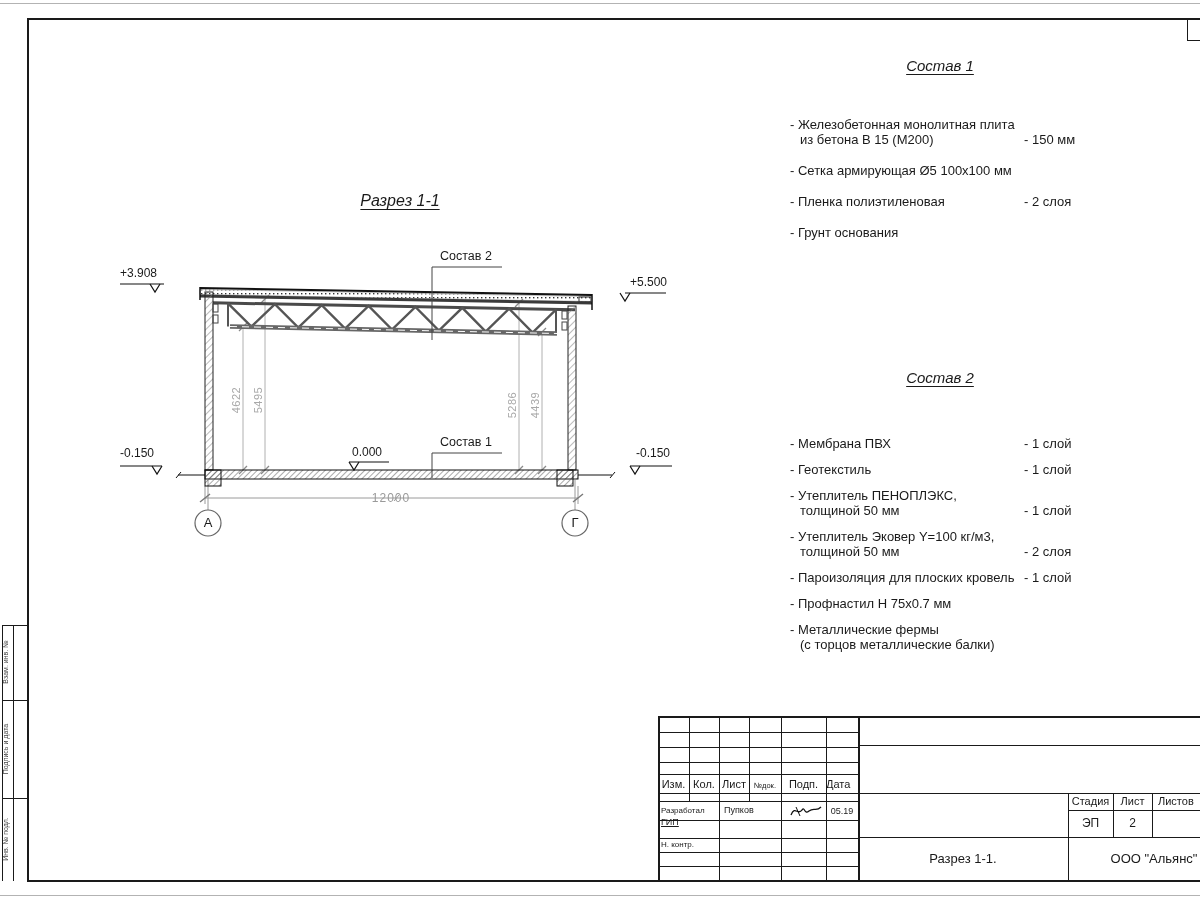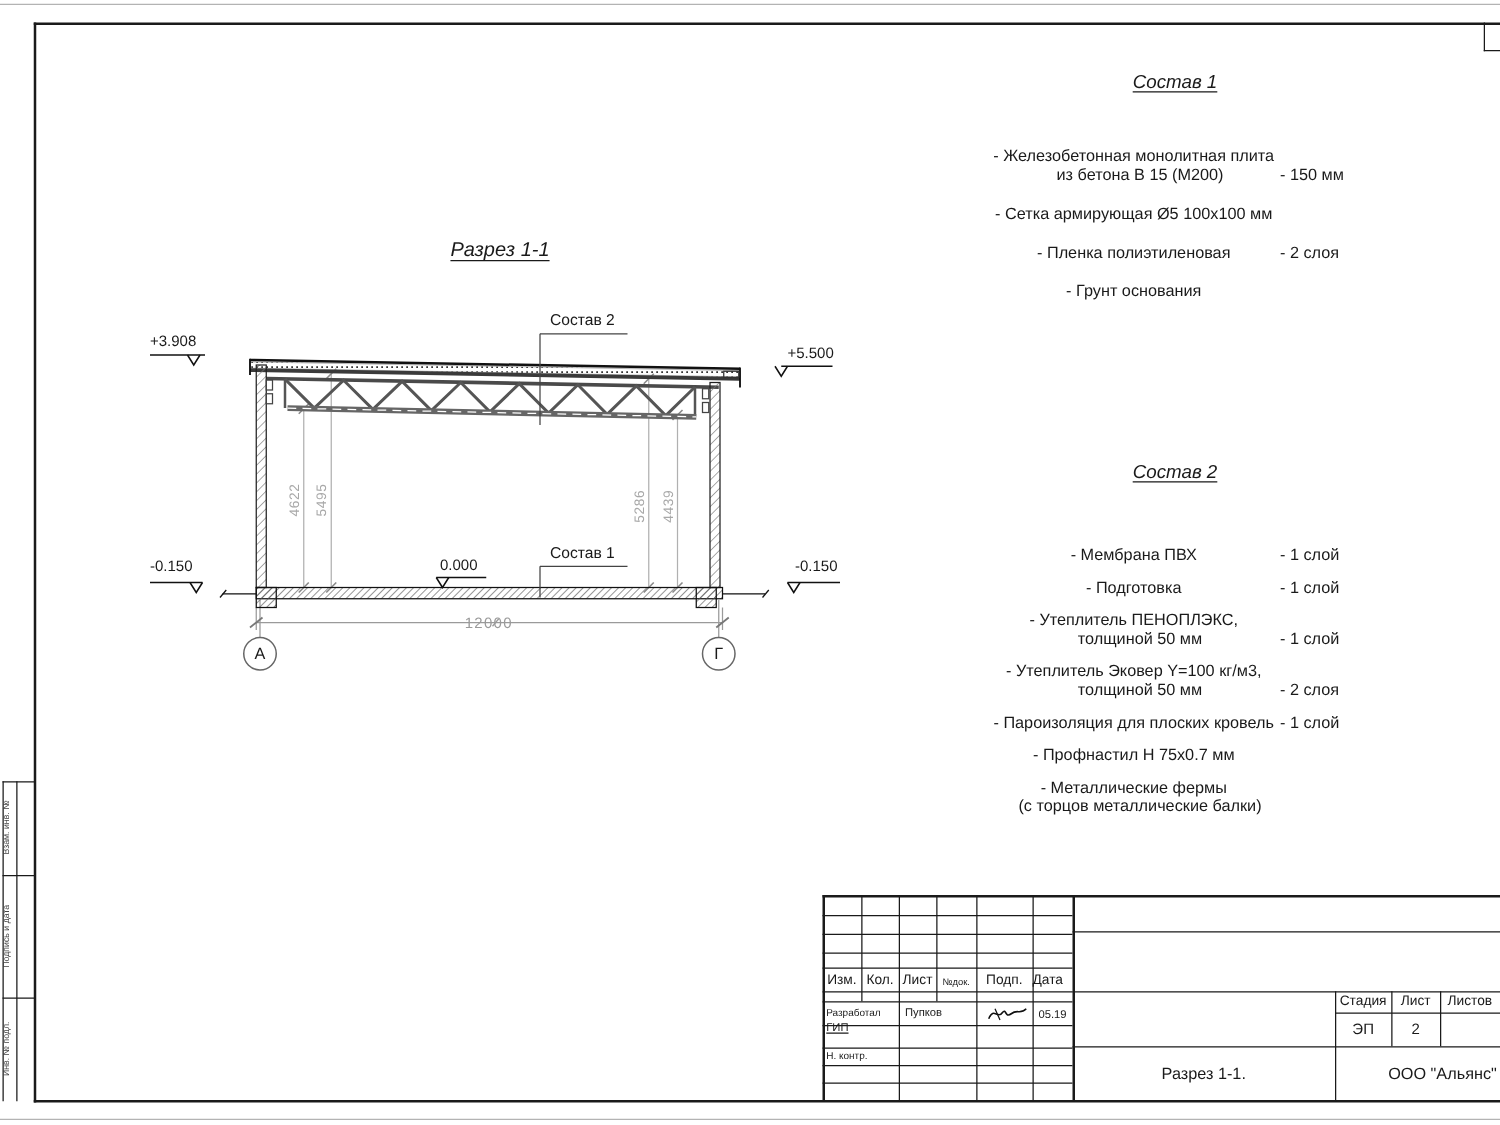--- a/index.html
+++ b/index.html
@@ -9,21 +9,21 @@
   .hl{position:absolute;background:#1a1a1a;height:1px;}
   .vl{position:absolute;background:#1a1a1a;width:1px;}
   .paperline{position:absolute;background:#b3b3b3;height:1px;}
   .txt{position:absolute;white-space:nowrap;}
   .center{text-align:center;}
   .sec-title{font-size:16px;font-style:italic;text-decoration:underline;text-underline-offset:3px;}
   .spec{position:absolute;width:300px;}
   .spec-title{font-size:15px;font-style:italic;text-decoration:underline;text-underline-offset:3px;text-align:center;}
   .spec-item{display:flex;align-items:flex-end;margin-bottom:16px;font-size:13px;line-height:15px;}
   .spec2 .spec-item{margin-bottom:11px;}
-  .spec-name{flex:1;padding-left:10px;text-indent:-10px;white-space:pre-line;text-align:center;}
+  .spec-name{flex:1;padding-left:10px;text-indent:-10px;white-space:pre-line;}
   .spec-val{flex:none;width:66px;}
   .dim-rot{position:absolute;width:44px;height:14px;text-align:center;font-size:11px;color:#a8a8a8;
            transform:rotate(-90deg);letter-spacing:.5px;}
   .lvl{font-size:12px;}
   .tb{font-size:11px;}
   .rotlbl{position:absolute;width:70px;height:10px;font-size:7px;color:#444;text-align:center;
           transform:rotate(-90deg);white-space:nowrap;}
 </style>
 </head>
 <body>
@@ -194,21 +194,21 @@
   </div>
 
   <div class="spec spec2" style="left:790px;top:369px;">
     <div class="spec-title">Состав 2</div>
     <div style="height:50px;"></div>
     <div class="spec-item">
       <div class="spec-name">- Мембрана ПВХ</div>
       <div class="spec-val">- 1 слой</div>
     </div>
     <div class="spec-item">
-      <div class="spec-name">- Подготовка</div>
+      <div class="spec-name">- Геотекстиль</div>
       <div class="spec-val">- 1 слой</div>
     </div>
     <div class="spec-item">
       <div class="spec-name">- Утеплитель ПЕНОПЛЭКС,
 толщиной 50 мм</div>
       <div class="spec-val">- 1 слой</div>
     </div>
     <div class="spec-item">
       <div class="spec-name">- Утеплитель Эковер Y=100 кг/м3,
 толщиной 50 мм</div>

